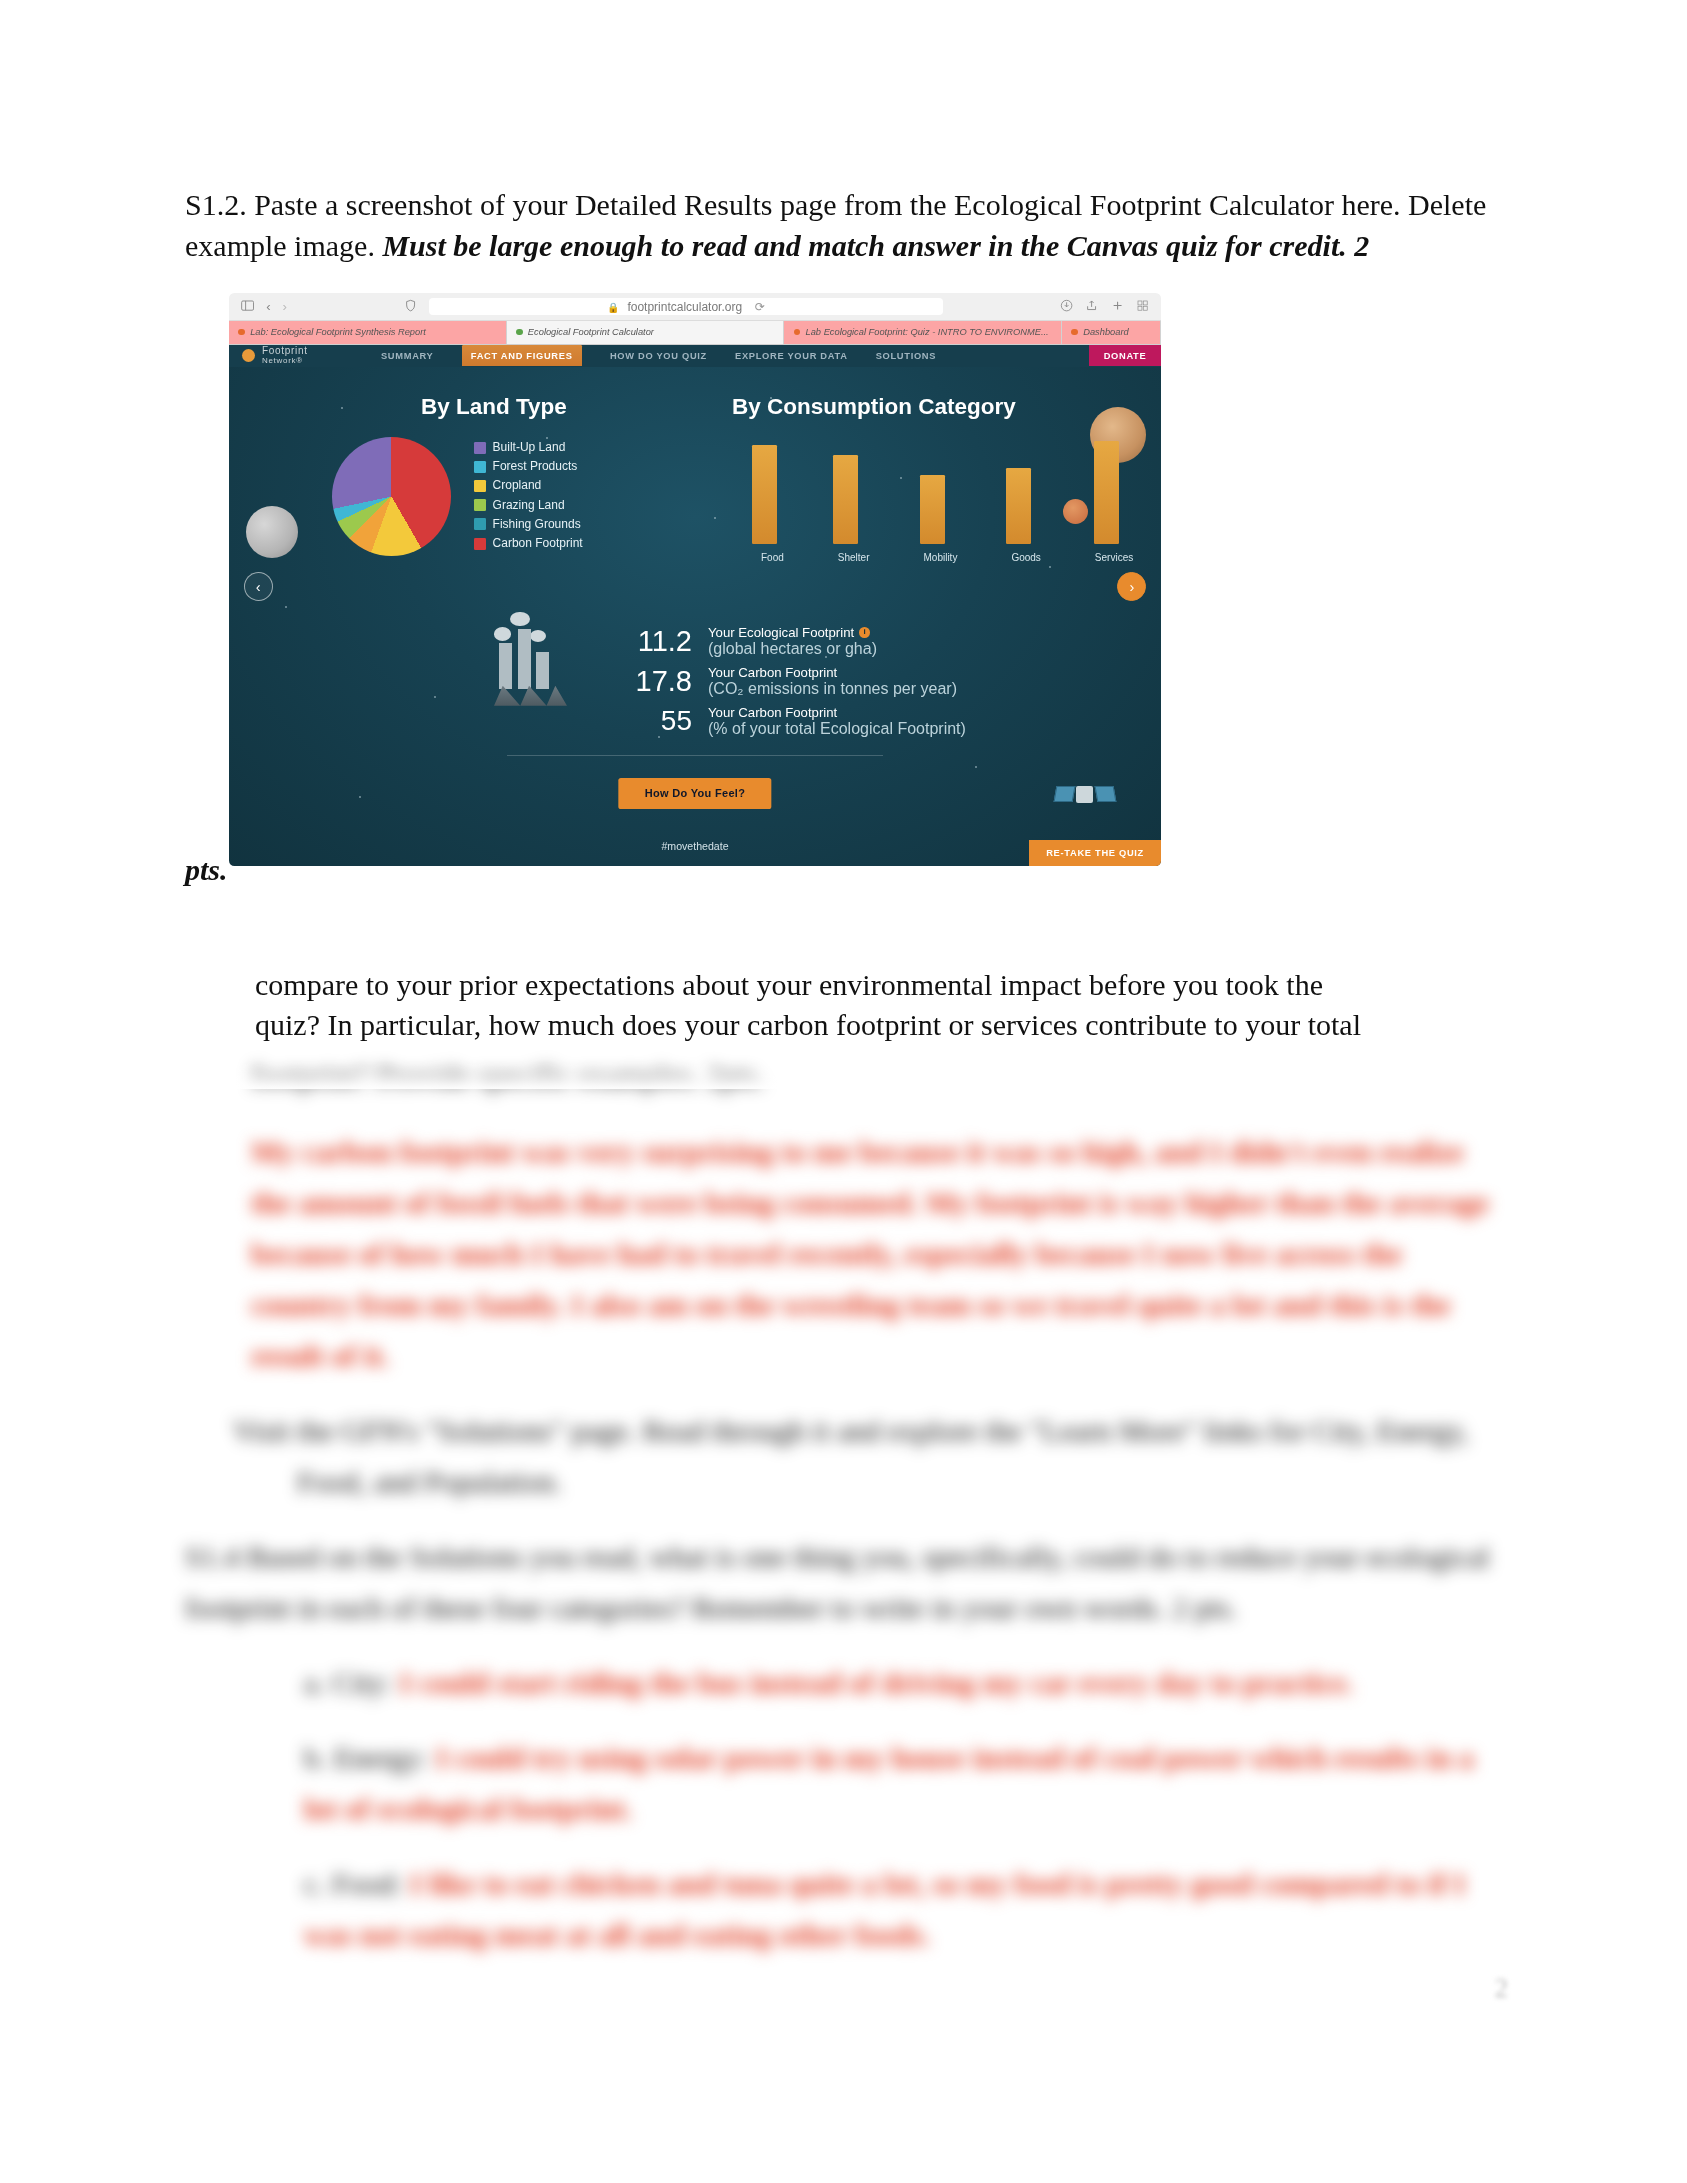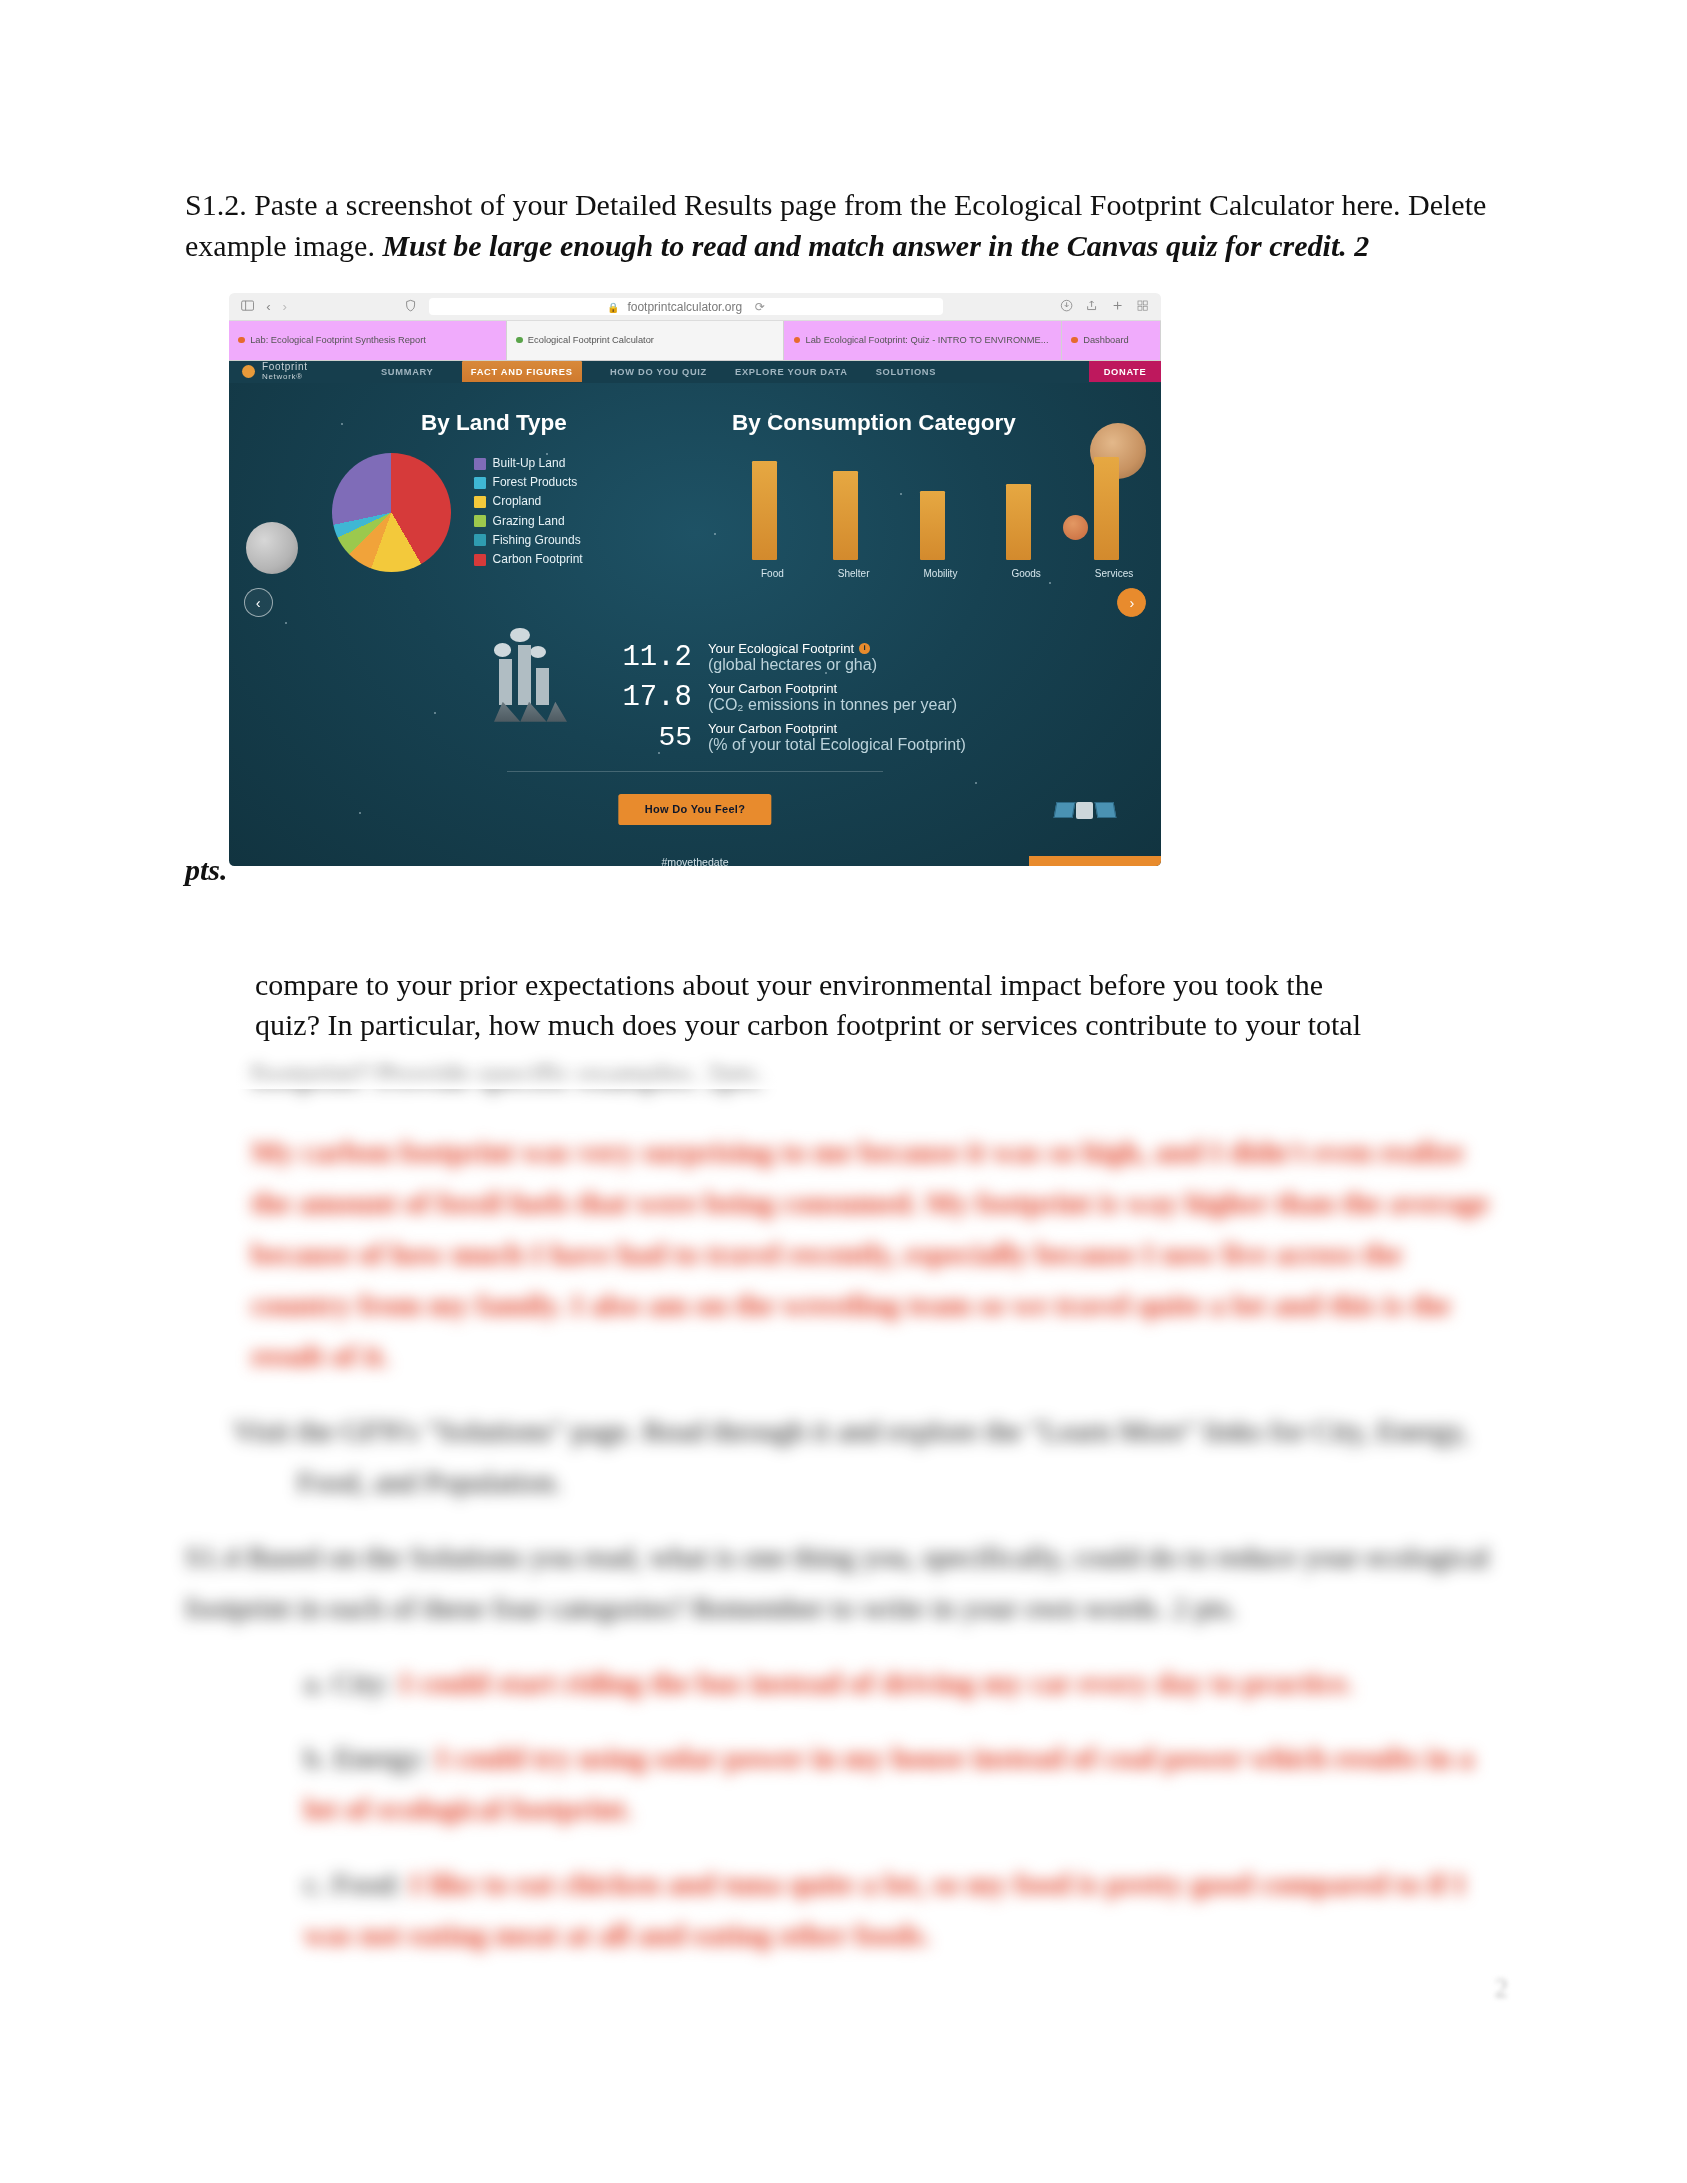--- a/index.html
+++ b/index.html
@@ -26,22 +26,22 @@
     .toolbar {
       height: 28px; background: #f0f0f0; border-bottom: 0.7px solid #dcdcdc;
       display: flex; align-items: center; font-size: 12px; color: #666;
       padding: 0 12px; gap: 12px;
     }
     .tb-ico { display:inline-block; width:13.2px; height:13.2px; }
     .toolbar .addr { flex:1; text-align:center; background:#fff; border-radius:4px; height:17px; line-height:18.5px; font-size:12px; color:#7a7a7a; }
     .toolbar .spacer { width: 93px; }
     
     .tabs {
-      height: 40px; background:#f0abfc; display:flex; align-items:stretch;
-      font-size: 9.3px; color:#555; border-bottom:0.7px solid #d0d0d0;
+      height: 24px; background:#fca5a5; display:flex; align-items:stretch;
+      font-size: 9.3px; color:#555; border-bottom:0.7px solid #d0d0d0;font-style:italic;
     }
     .tab {
       flex:1; display:flex; align-items:center; gap:5.3px; padding:0 9.3px;
       border-right:0.7px solid #d2d2d2; overflow:hidden; white-space:nowrap; text-overflow:ellipsis;
     }
     .tab.active { background:#f5f5f5; }
     .tabdot { width:6.6px; height:6.6px; border-radius:50%; background:#e66a2d; flex:0 0 auto; }
     .lastsmall { flex:0 0 99px; }
     
     .sitebar {
@@ -123,21 +123,21 @@
     .factory .s3 { left:42px; height:37px; }
     .factory .puff { position:absolute; border-radius:50%; background:#cfd8dc; }
     .factory .p1 { left:0; top:-2.6px; width:17px; height:13.2px; }
     .factory .p2 { left:16px; top:-18.5px; width:20px; height:14.6px; }
     .factory .p3 { left:36px; top:0; width:16px; height:12px; }
     .factory .base { position:absolute; left:0; bottom:3.3px; width:73px; height:20px;
       background:linear-gradient(180deg,#6c7a81,#4d5a61); clip-path: polygon(0 100%,12% 0,36% 100%,48% 0,72% 100%,84% 0,100% 100%); }
     
     .stats { position:absolute; left:390px; top:258px; }
     .stats .row { display:flex; align-items:center; gap:16px; margin-bottom:6.6px; }
-    .stats .num { width:73px; text-align:right; font-size:29px; font-weight:300; font-family:Liberation Mono, monospace; }
+    .stats .num { width:73px; text-align:right; font-size:29px; font-weight:300; font-family:Liberation Sans, sans-serif; }
     .stats .num.sm { font-size:28px; }
     .stats .t { font-size:13.2px; line-height:1.15; }
     .stats .sub { font-size:16px; color:#bcd3db; }
     .stats .info { display:inline-block; width:10.6px; height:10.6px; border-radius:50%; background:#e88b2d; color:#0e2a34; font-size:8px; font-weight:800; text-align:center; line-height:10.6px; margin-left:5.3px; vertical-align:2.6px; }
     
     .feelbtn {
       position:absolute; left:50%; transform:translateX(-50%); bottom:57px;
       background:#e88b2d; color:#0f172a; font-weight:800; letter-spacing:0.3px;
       font-size:11px; padding:9.3px 26.5px; border-radius:2.6px; cursor:pointer;
     }

